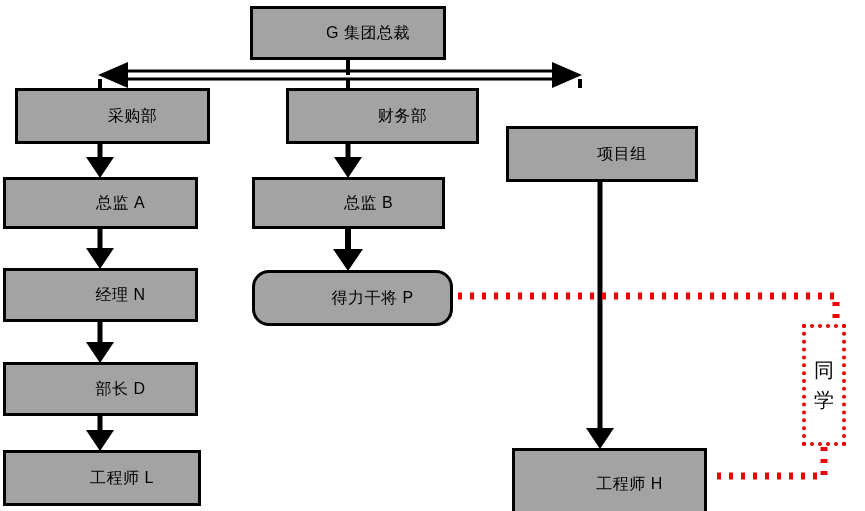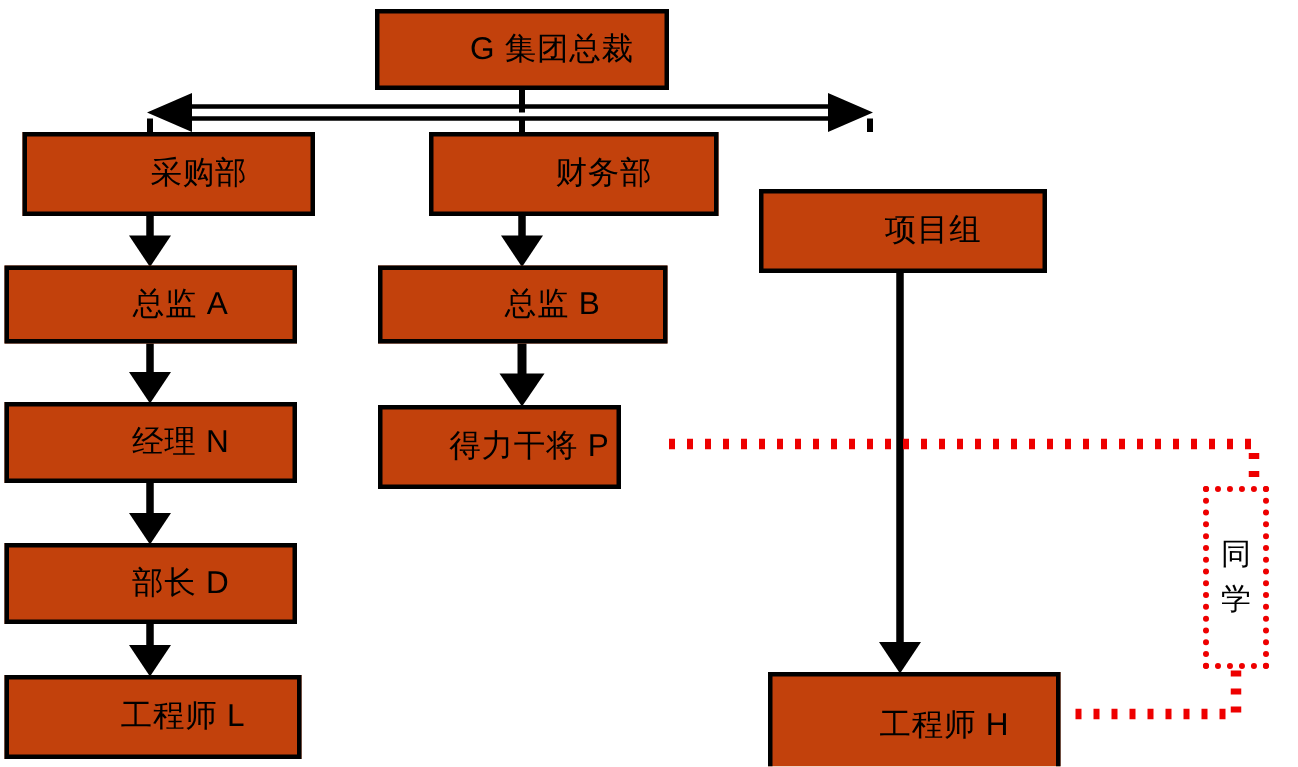--- a/index.html
+++ b/index.html
@@ -21,26 +21,26 @@
     position: absolute;
     left: 0;
     top: 0;
     width: 865px;
     height: 511px;
   }
   .node {
     position: absolute;
     box-sizing: border-box;
     border: 3px solid #000000;
-    background: #c2410c;
+    background: #a3a3a3;
     display: flex;
     align-items: center;
     justify-content: center;
     color: #000000;
-    font-size: 21px;
+    font-size: 16px;
     line-height: 1.15;
     letter-spacing: 0.5px;
     white-space: nowrap;
     z-index: 3;
     padding-left: 40px;
   }
   .node-dotted {
     border: 4px dotted #ee0000;
     background: #ffffff;
     color: #000000;
@@ -127,21 +127,21 @@
   </div>
 
   <div class="node" style="left:252px; top:177px; width:193px; height:52px;">
     <span>总监 B</span>
   </div>
 
   <div class="node" style="left:3px; top:268px; width:195px; height:54px;">
     <span>经理 N</span>
   </div>
 
-  <div class="node" style="left:252px; top:270px; width:162px; height:56px;">
+  <div class="node" style="left:252px; top:270px; width:201px; height:56px;border-radius:17px;">
     <span>得力干将 P</span>
   </div>
 
   <div class="node" style="left:3px; top:362px; width:195px; height:54px;">
     <span>部长 D</span>
   </div>
 
   <div class="node" style="left:3px; top:450px; width:198px; height:56px;">
     <span>工程师 L</span>
   </div>

